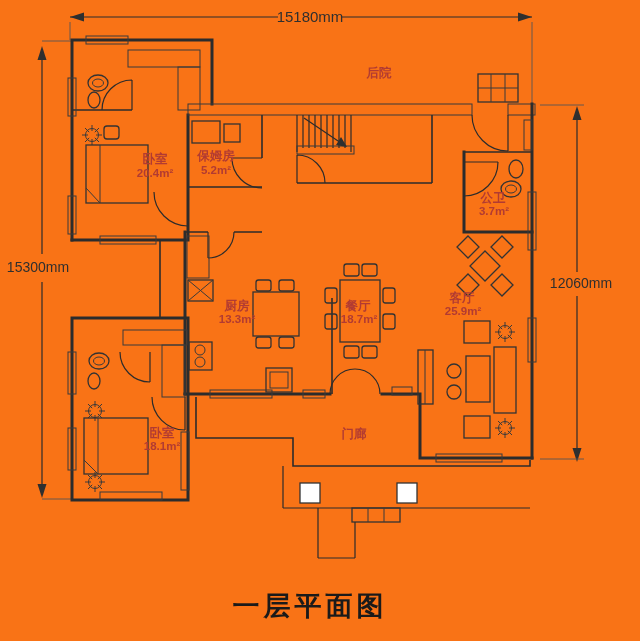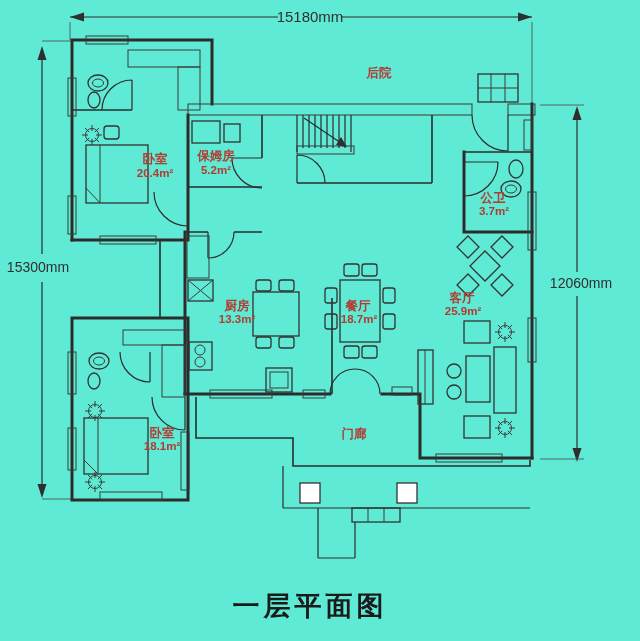--- a/index.html
+++ b/index.html
@@ -1,16 +1,16 @@
 <!DOCTYPE html>
 <html><head>
 <meta charset="utf-8">
 <style>
   html,body{margin:0;padding:0;background:#ffffff;}
-  #stage{position:relative;width:640px;height:641px;background:#5eead4;overflow:hidden;}
+  #stage{position:relative;width:640px;height:641px;background:#f97316;overflow:hidden;}
   svg text{font-family:"Liberation Sans", sans-serif;}
   .rname{fill:#b23b32;font-size:12.5px;font-weight:700;text-anchor:middle;}
   .rarea{fill:#b23b32;font-size:11.5px;font-weight:700;text-anchor:middle;}
   .dim{fill:#2f2f2f;font-size:14px;text-anchor:middle;font-weight:400;}
   .dimtop{font-size:15px;}
   .ptitle{fill:#1a1a1a;font-size:27px;font-weight:600;letter-spacing:4px;text-anchor:middle;}
   .w{stroke:#2c2c2c;stroke-width:3;fill:none;stroke-linecap:square;}
   .w2{stroke:#2c2c2c;stroke-width:1.6;fill:none;}
   .thin{stroke:#2c2c2c;stroke-width:1.2;fill:none;}
   .fine{stroke:#3a3a3a;stroke-width:1;fill:none;}

